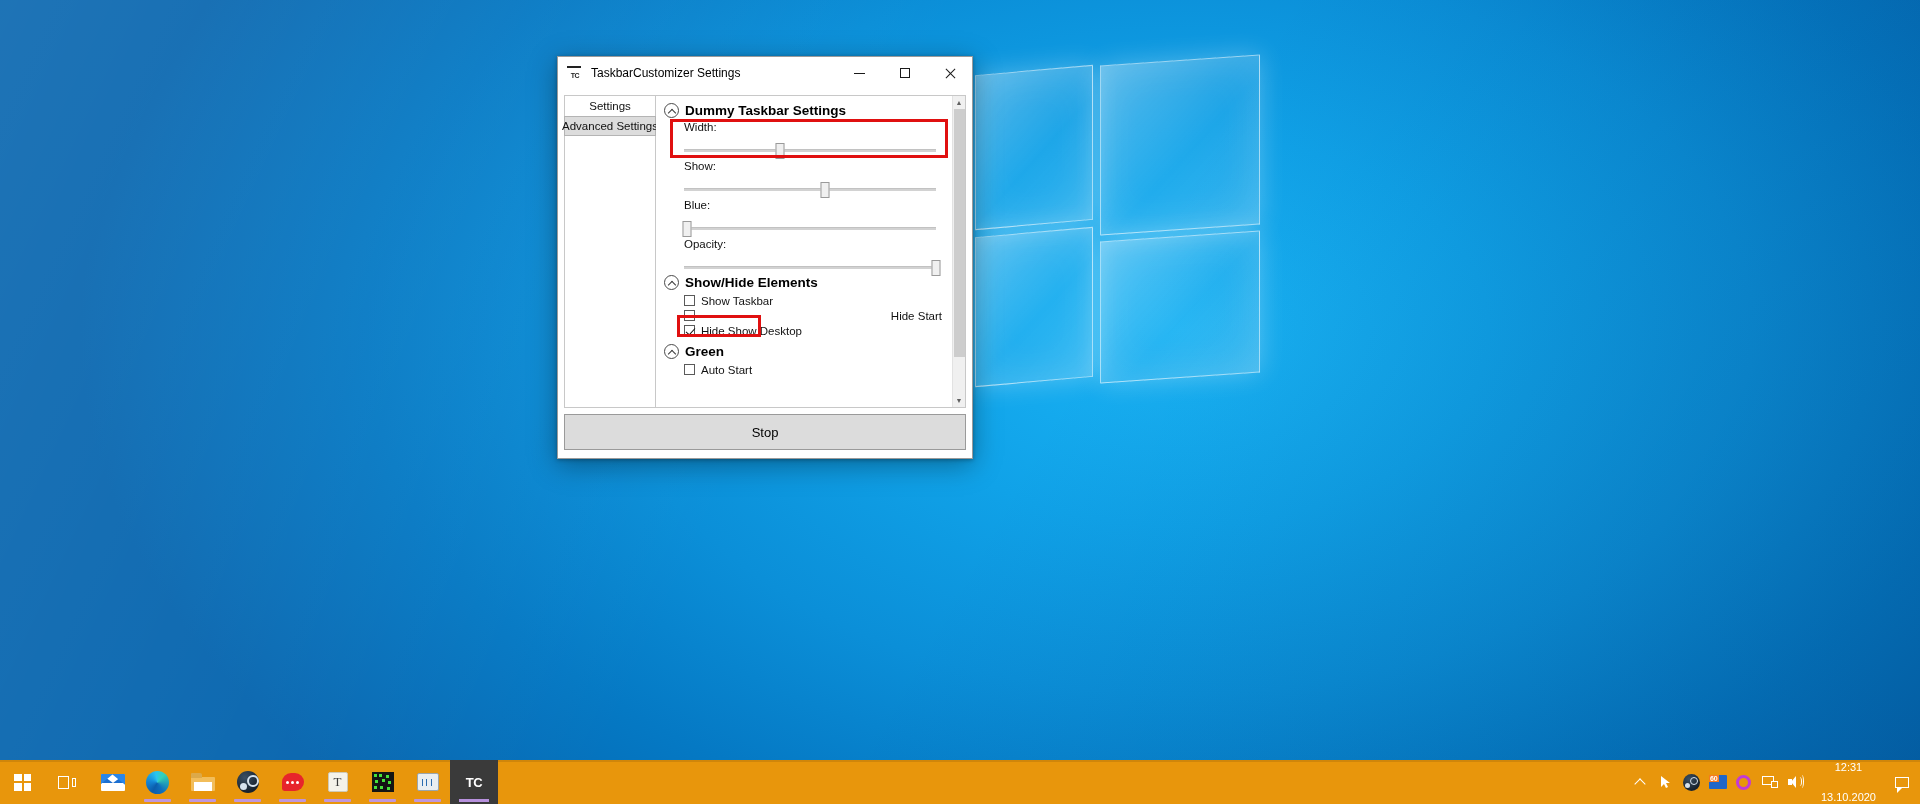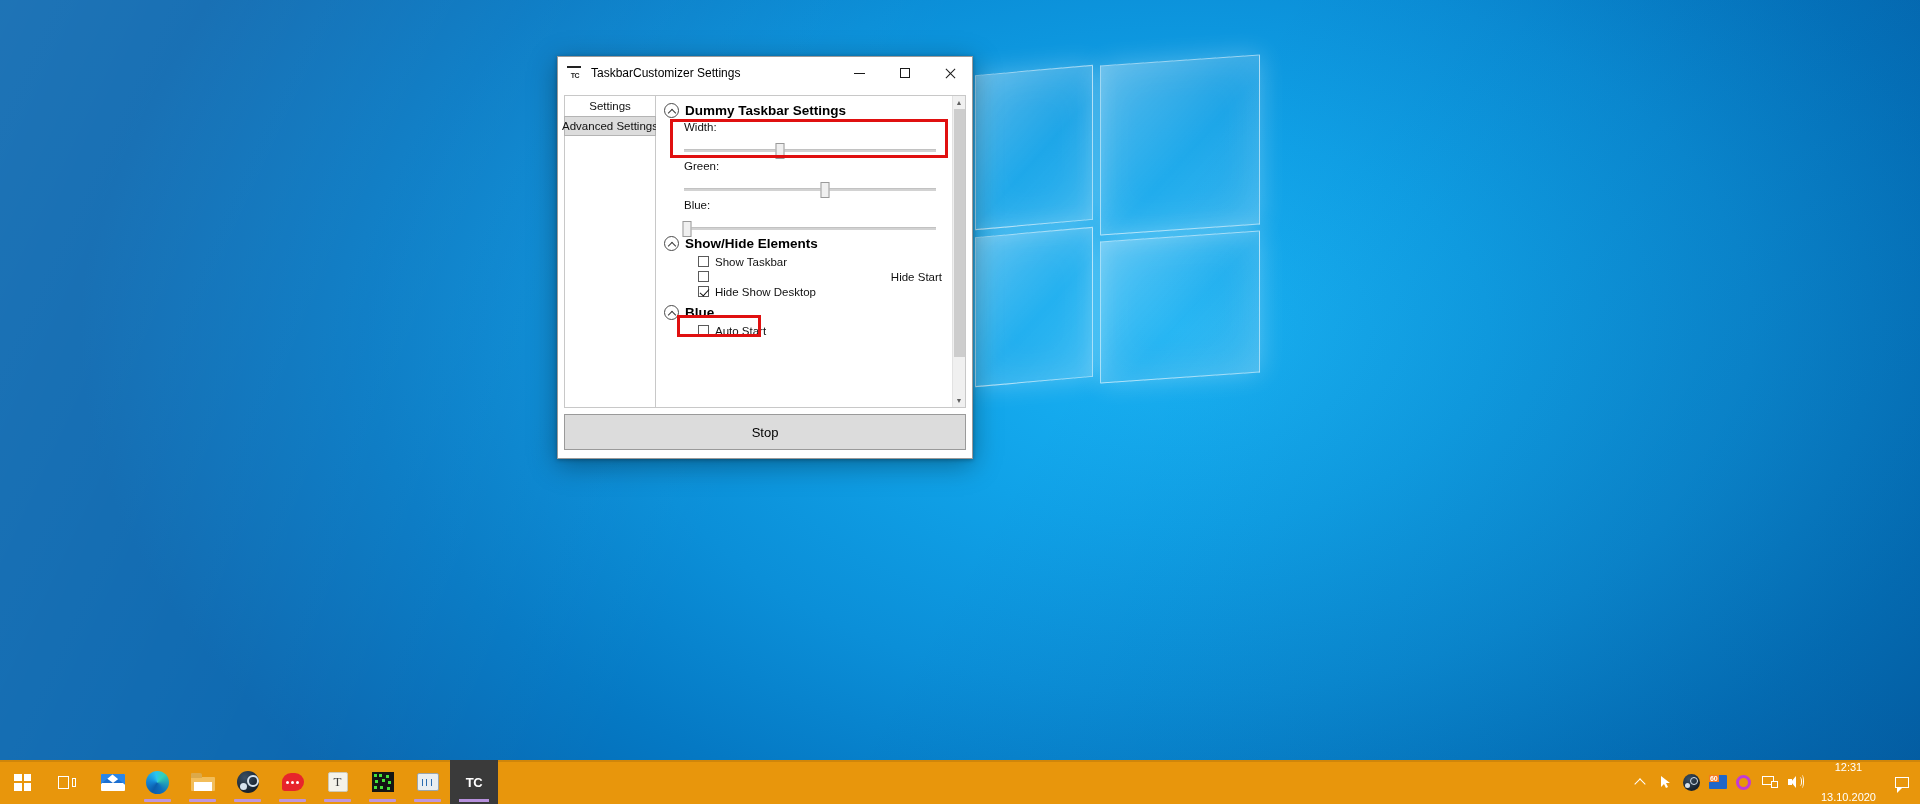--- a/index.html
+++ b/index.html
@@ -181,21 +181,21 @@
     width: 9px; height: 16px;
     background: #f0f0f0;
     border: 1px solid #9a9a9a;
     transform: translateX(-50%);
   }
 
   
   .check-row {
     display: flex; align-items: center;
     gap: 6px;
-    margin-left: 32px;
+    margin-left: 18px;
     height: 13px;
   }
   .cbox {
     width: 11px; height: 11px; min-width: 11px;
     border: 1px solid #5a5a5a;
     background: #fff;
     position: relative;
   }
   .cbox.checked::after {
     content: "";
@@ -507,35 +507,42 @@
           <div class="slider-row">
             <span class="slider-label">Width:</span>
             <div class="slider">
               <div class="slider-track"></div>
               <div class="slider-thumb" id="thumb-width" style="left: 38%;"></div>
             </div>
           </div>
 
 
           <div class="slider-row">
-            <span class="slider-label">Green:</span>
+            <span class="slider-label">Show:</span>
             <div class="slider">
               <div class="slider-track"></div>
               <div class="slider-thumb" id="thumb-green" style="left: 56%;"></div>
             </div>
           </div>
 
           <div class="slider-row">
             <span class="slider-label">Blue:</span>
             <div class="slider">
               <div class="slider-track"></div>
               <div class="slider-thumb" id="thumb-blue" style="left: 1%;"></div>
             </div>
           </div>
 
+          <div class="slider-row">
+            <span class="slider-label">Opacity:</span>
+            <div class="slider">
+              <div class="slider-track"></div>
+              <div class="slider-thumb" id="thumb-opacity" style="left: 100%;"></div>
+            </div>
+          </div>
 
           <div class="group-header" style="margin-top:1px;">
             <span class="chev"></span>
             <span class="group-title">Show/Hide Elements</span>
           </div>
 
           <div class="check-row" style="margin-top:4px;">
             <span class="cbox"></span>
             <span class="check-label">Show Taskbar</span>
           </div>
@@ -543,21 +550,21 @@
             <span class="cbox"></span>
             <span class="check-label">Hide Start</span>
           </div>
           <div class="check-row" style="margin-top:2px;">
             <span class="cbox checked"></span>
             <span class="check-label">Hide Show Desktop</span>
           </div>
 
           <div class="group-header" style="margin-top:7px;">
             <span class="chev"></span>
-            <span class="group-title">Blue</span>
+            <span class="group-title">Green</span>
           </div>
 
           <div class="check-row" style="margin-top:4px;">
             <span class="cbox"></span>
             <span class="check-label">Auto Start</span>
           </div>
 
         </div>
 
         <div id="panel-scrollbar">

